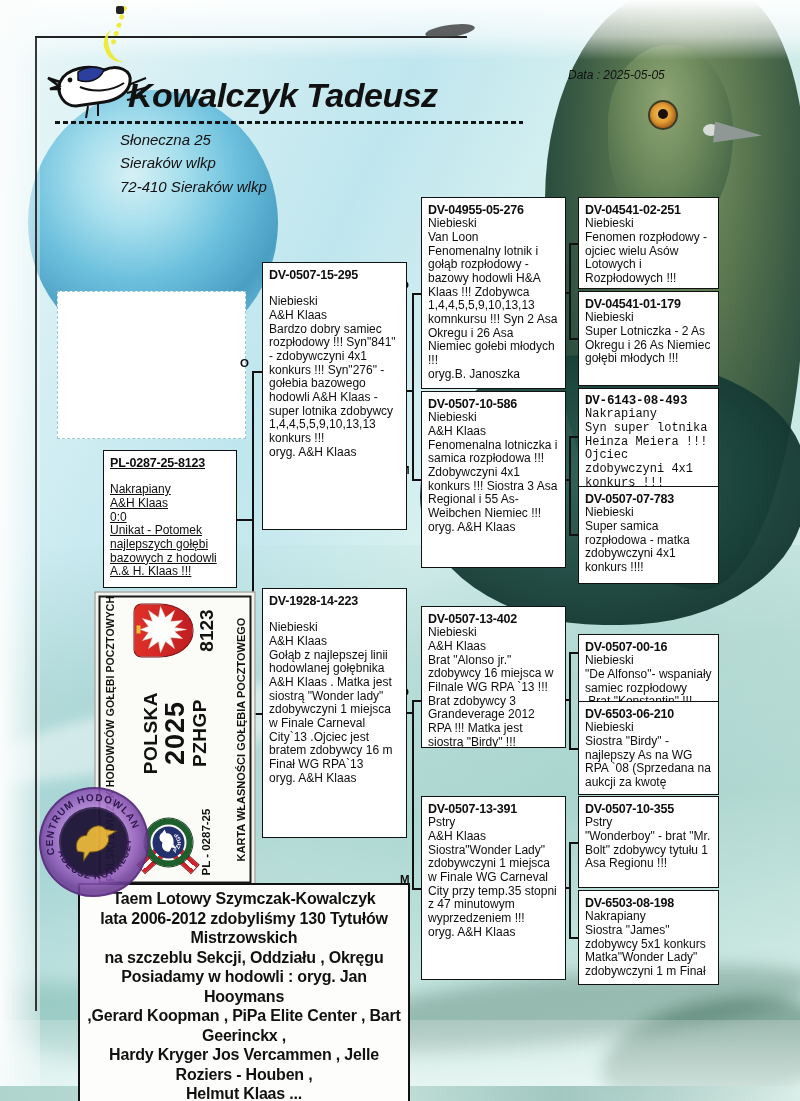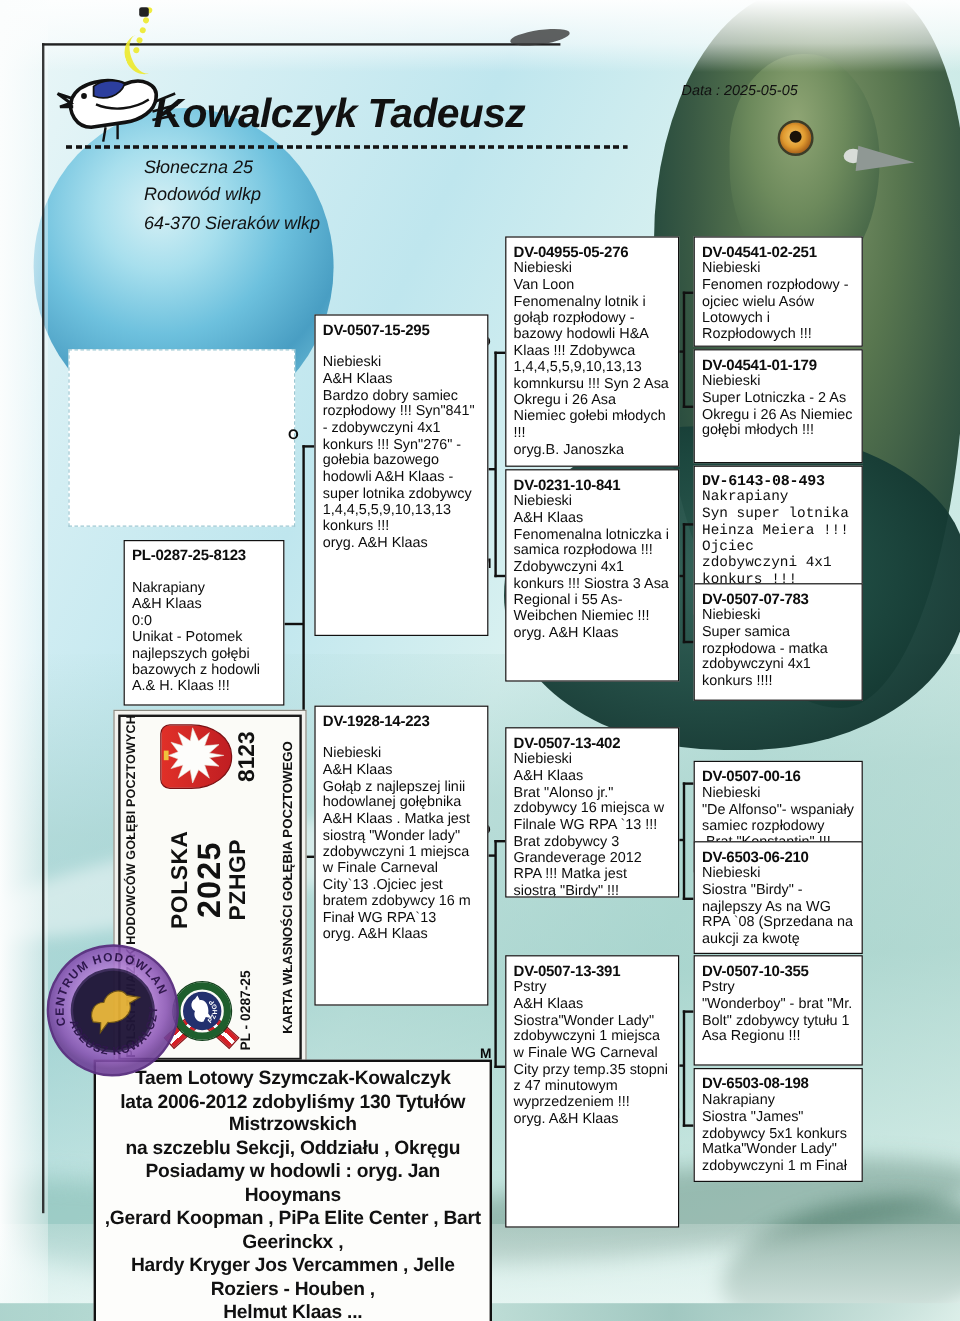--- a/index.html
+++ b/index.html
@@ -127,21 +127,21 @@
     <path d="M80 30 L100 22 M81 37 L102 31 M81 44 L100 40" stroke="#111" stroke-width="2.2" fill="none"></path>
     <path d="M14 26 C20 12 44 8 58 14 C72 8 86 14 84 26 C83 36 72 44 58 46 L30 50 C18 50 10 38 14 26 Z" fill="#fff" stroke="#111" stroke-width="3"></path>
     <path d="M32 16 C40 10 52 10 58 14 C54 24 42 28 32 24 Z" fill="#2c3e9e" stroke="#111" stroke-width="1.5"></path>
     <path d="M14 26 L2 22 L13 30 L4 33 L15 33" fill="none" stroke="#111" stroke-width="2.5"></path>
     <circle cx="24" cy="24" r="2.4" fill="#111"></circle>
     <path d="M34 31 C48 37 66 35 78 27" stroke="#111" stroke-width="2" fill="none"></path>
     <path d="M42 50 L40 62 M52 48 L52 60" stroke="#111" stroke-width="2"></path>
   </svg>
   <div class="abs h-name">Kowalczyk Tadeusz</div>
   <div class="abs h-underline"></div>
-  <div class="abs h-address"><span>Słoneczna 25</span><br><span>Rodowód wlkp</span><br><span>64-370 Sieraków wlkp</span></div>
+  <div class="abs h-address"><span>Słoneczna 25</span><br><span>Sieraków wlkp</span><br><span>72-410 Sieraków wlkp</span></div>
   <div class="abs h-date">Data : 2025-05-05</div>
 
   <div class="abs emptybox"></div>
 
   <div class="hline" style="left:237px;top:519px;width:16px;height:2px;"></div>
   <div class="vline" style="left:252px;top:371px;width:2px;height:344px;"></div>
   <div class="hline" style="left:252px;top:371px;width:10px;height:2px;"></div>
   <div class="hline" style="left:252px;top:713px;width:10px;height:2px;"></div>
   <div class="pmark" style="left:240px;top:357px;">O</div>
   <div class="pmark" style="left:240px;top:698px;">M</div>
@@ -181,21 +181,21 @@
   <div class="pmark" style="left:557px;top:638px;">O</div>
   <div class="pmark" style="left:557px;top:734px;">M</div>
 
   <div class="hline" style="left:566px;top:887px;width:4px;height:2px;"></div>
   <div class="vline" style="left:569px;top:842px;width:2px;height:97px;"></div>
   <div class="hline" style="left:569px;top:842px;width:9px;height:2px;"></div>
   <div class="hline" style="left:569px;top:937px;width:9px;height:2px;"></div>
   <div class="pmark" style="left:557px;top:828px;">O</div>
   <div class="pmark" style="left:557px;top:923px;">M</div>
 
-  <div class="pbox gap" style="left:103px;top:450px;width:134px;height:138px;">
+  <div class="pbox gap" style="left:103px;top:450px;width:134px;height:138px;text-decoration:underline;">
     <div class="ring">PL-0287-25-8123</div>
     <div class="body">Nakrapiany
 A&amp;H Klaas
 0:0
 Unikat - Potomek najlepszych gołębi bazowych z hodowli A.&amp; H. Klaas !!!</div>
   </div>
 
   <div class="pbox gap" style="left:262px;top:262px;width:145px;height:268px;">
     <div class="ring">DV-0507-15-295</div>
     <div class="body">Niebieski
@@ -212,33 +212,33 @@
   </div>
 
   <div class="pbox" style="left:421px;top:197px;width:145px;height:192px;">
     <div class="ring">DV-04955-05-276</div>
     <div class="body">Niebieski
 Van Loon
 Fenomenalny lotnik i gołąb rozpłodowy - bazowy hodowli H&amp;A Klaas !!! Zdobywca 1,4,4,5,5,9,10,13,13 komnkursu !!! Syn 2 Asa Okregu i 26 Asa Niemiec gołebi młodych !!!
 oryg.B. Janoszka</div>
   </div>
   <div class="pbox" style="left:421px;top:391px;width:145px;height:177px;">
-    <div class="ring">DV-0231-10-841</div>
+    <div class="ring">DV-0507-10-586</div>
     <div class="body">Niebieski
 A&amp;H Klaas
 Fenomenalna lotniczka i samica rozpłodowa !!! Zdobywczyni 4x1 konkurs !!!  Siostra 3 Asa Regional i 55 As-Weibchen Niemiec !!!
 oryg. A&amp;H Klaas</div>
   </div>
   <div class="pbox" style="left:421px;top:606px;width:145px;height:142px;">
     <div class="ring">DV-0507-13-402</div>
     <div class="body">Niebieski
 A&amp;H Klaas
 Brat "Alonso jr." zdobywcy 16 miejsca w Filnale WG RPA `13 !!! Brat zdobywcy 3 Grandeverage 2012 RPA !!! Matka jest siostrą "Birdy" !!!</div>
   </div>
-  <div class="pbox" style="left:421px;top:796px;width:145px;height:227px;">
+  <div class="pbox" style="left:421px;top:796px;width:145px;height:184px;">
     <div class="ring">DV-0507-13-391</div>
     <div class="body">Pstry
 A&amp;H Klaas
 Siostra"Wonder Lady" zdobywczyni 1 miejsca w Finale WG Carneval City przy temp.35 stopni z 47 minutowym wyprzedzeniem !!!
 oryg. A&amp;H Klaas</div>
   </div>
 
   <div class="pbox" style="left:578px;top:197px;width:141px;height:92px;">
     <div class="ring">DV-04541-02-251</div>
     <div class="body">Niebieski

